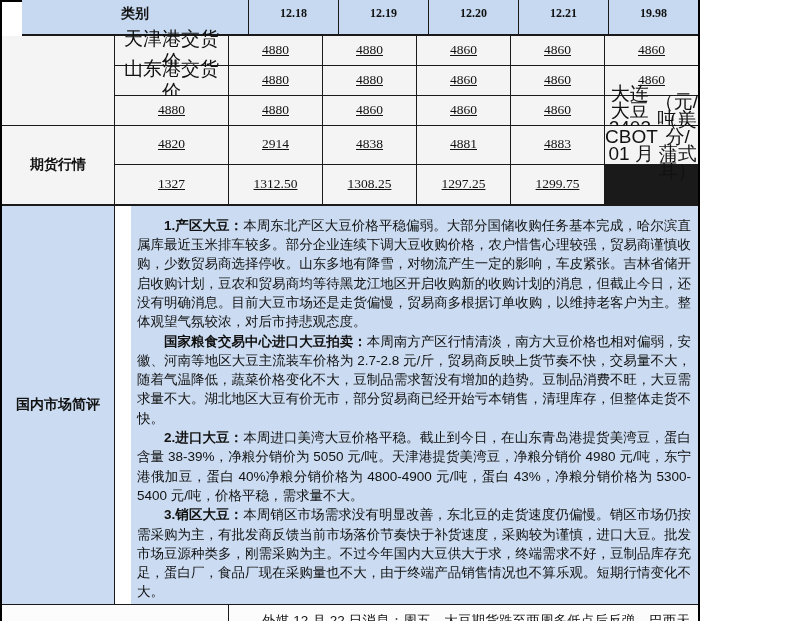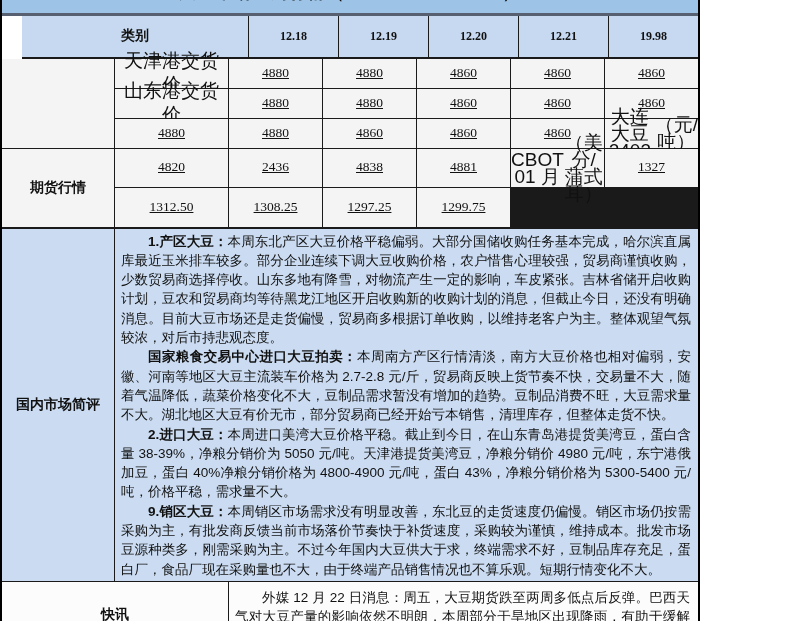--- a/index.html
+++ b/index.html
@@ -42,21 +42,21 @@
   
   .comment-row{
     flex:0 0 310px;display:flex;border-bottom:1px solid var(--line);
   }
   .comment-label{
     width:112px;flex:0 0 112px;background:var(--comment_bg);
     display:flex;align-items:center;justify-content:center;
     font-weight:bold;font-size:14px;border-right:1px solid var(--line);
   }
   .comment-text{
-    flex:1;background:var(--comment_bg);padding:3px 7px 2px 6px;overflow:hidden;
+    flex:1;background:var(--comment_bg);padding:10px 7px 2px 6px;overflow:hidden;margin-left:16px;
   }
   .comment-text p{
     margin:0;text-indent:2em;text-align:justify;
     font-size:13.5px;line-height:19.3px;
   }
   
   .news-row{flex:1;display:flex;background:var(--news_bg);}
   .news-label{
     width:226px;flex:0 0 226px;display:flex;align-items:center;justify-content:center;
     font-weight:bold;font-size:14px;border-right:1px solid var(--line);background:var(--news_bg);
@@ -103,42 +103,43 @@
     <div class="cell num">4880</div>
     <div class="cell num">4860</div>
     <div class="cell num">4860</div>
     <div class="cell num">4860</div>
 
     <div class="cell rowlabel twolines">
       <div>大连大豆 2403</div>
       <div>（元/吨）</div>
     </div>
     <div class="cell num">4820</div>
-    <div class="cell num">2436</div>
+    <div class="cell num">2914</div>
     <div class="cell num">4838</div>
     <div class="cell num">4881</div>
+    <div class="cell num">4883</div>
 
     <div class="cell rowlabel twolines">
       <div>CBOT 01 月</div>
       <div>（美分/蒲式耳）</div>
     </div>
     <div class="cell num">1327</div>
     <div class="cell num">1312.50</div>
     <div class="cell num">1308.25</div>
     <div class="cell num">1297.25</div>
     <div class="cell num">1299.75</div>
   </div>
 
   <div class="comment-row">
     <div class="comment-label">国内市场简评</div>
     <div class="comment-text">
       <p><b>1.产区大豆：</b><span>本周东北产区大豆价格平稳偏弱。大部分国储收购任务基本完成，哈尔滨直属库最近玉米排车较多。部分企业连续下调大豆收购价格，农户惜售心理较强，贸易商谨慎收购，少数贸易商选择停收。山东多地有降雪，对物流产生一定的影响，车皮紧张。吉林省储开启收购计划，豆农和贸易商均等待黑龙江地区开启收购新的收购计划的消息，但截止今日，还没有明确消息。目前大豆市场还是走货偏慢，贸易商多根据订单收购，以维持老客户为主。整体观望气氛较浓，对后市持悲观态度。</span></p>
       <p><b>国家粮食交易中心进口大豆拍卖：</b><span>本周南方产区行情清淡，南方大豆价格也相对偏弱，安徽、河南等地区大豆主流装车价格为 2.7-2.8 元/斤，贸易商反映上货节奏不快，交易量不大，随着气温降低，蔬菜价格变化不大，豆制品需求暂没有增加的趋势。豆制品消费不旺，大豆需求量不大。湖北地区大豆有价无市，部分贸易商已经开始亏本销售，清理库存，但整体走货不快。</span></p>
       <p><b>2.进口大豆：</b><span>本周进口美湾大豆价格平稳。截止到今日，在山东青岛港提货美湾豆，蛋白含量 38-39%，净粮分销价为 5050 元/吨。天津港提货美湾豆，净粮分销价 4980 元/吨，东宁港俄加豆，蛋白 40%净粮分销价格为 4800-4900 元/吨，蛋白 43%，净粮分销价格为 5300-5400 元/吨，价格平稳，需求量不大。</span></p>
-      <p><b>9.销区大豆：</b><span>本周销区市场需求没有明显改善，东北豆的走货速度仍偏慢。销区市场仍按需采购为主，有批发商反馈当前市场落价节奏快于补货速度，采购较为谨慎，维持成本。批发市场豆源种类多，刚需采购为主。不过今年国内大豆供大于求，终端需求不好，豆制品库存充足，蛋白厂，食品厂现在采购量也不大，由于终端产品销售情况也不算乐观。短期行情变化不大。</span></p>
+      <p><b>3.销区大豆：</b><span>本周销区市场需求没有明显改善，东北豆的走货速度仍偏慢。销区市场仍按需采购为主，有批发商反馈当前市场落价节奏快于补货速度，采购较为谨慎，进口大豆。批发市场豆源种类多，刚需采购为主。不过今年国内大豆供大于求，终端需求不好，豆制品库存充足，蛋白厂，食品厂现在采购量也不大，由于终端产品销售情况也不算乐观。短期行情变化不大。</span></p>
     </div>
   </div>
 
   <div class="news-row">
     <div class="news-label">快讯</div>
     <div class="news-text">
       <p>外媒 12 月 22 日消息：周五，大豆期货跌至两周多低点后反弹。巴西天气对大豆产量的影响依然不明朗，本周部分干旱地区出现降雨，有助于缓解人们对大豆产量受损的担忧，但是分析机构继续调低巴西大豆产量预期。</p>
     </div>
   </div>
 

